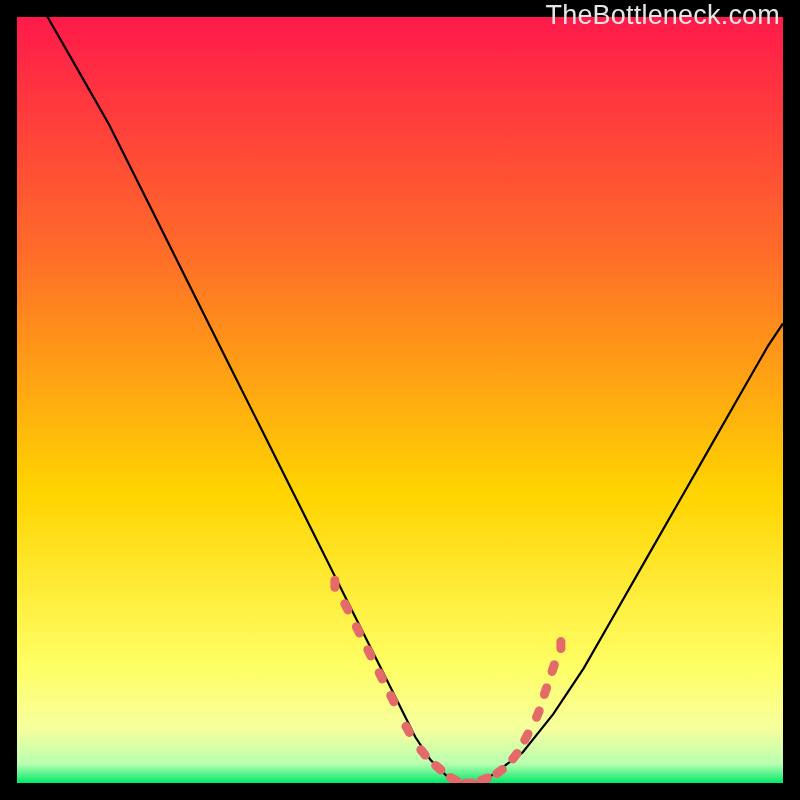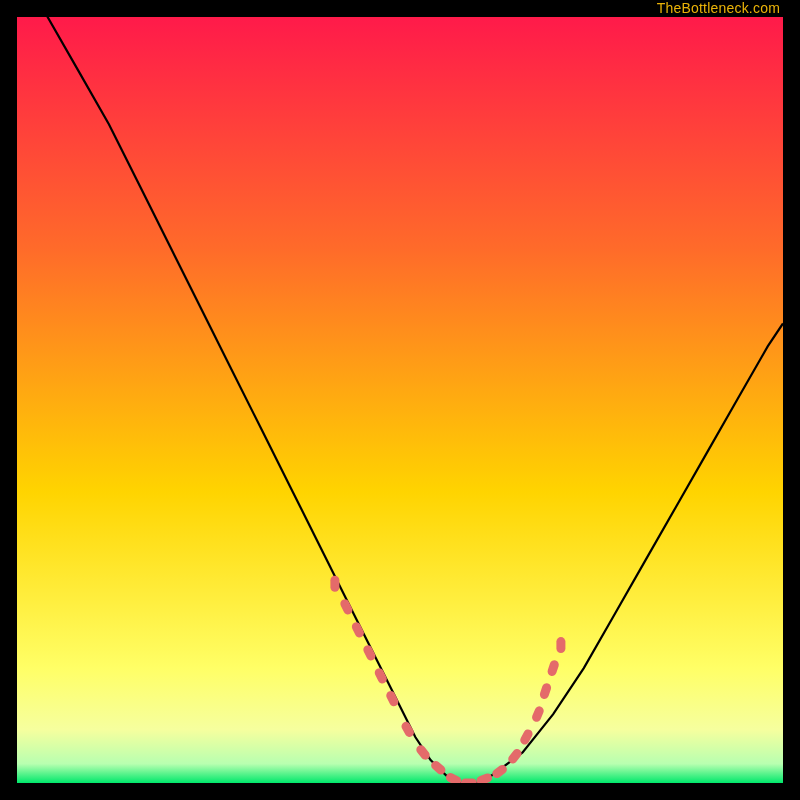--- a/index.html
+++ b/index.html
@@ -23,22 +23,22 @@
     position: absolute;
     left: 0;
     top: 0;
     width: 766px;
     height: 766px;
   }
   .watermark {
     position: absolute;
     top: 0;
     right: 20px;
-    color: #eab308;
-    font-size: 14px;
+    color: #e5e5e5;
+    font-size: 27px;
     font-weight: 500;
     letter-spacing: 0.2px;
   }
 </style>
 </head>
 <body>
 
 <div class="frame">
   <svg class="plot" viewBox="0 0 766 766">
     <defs>

